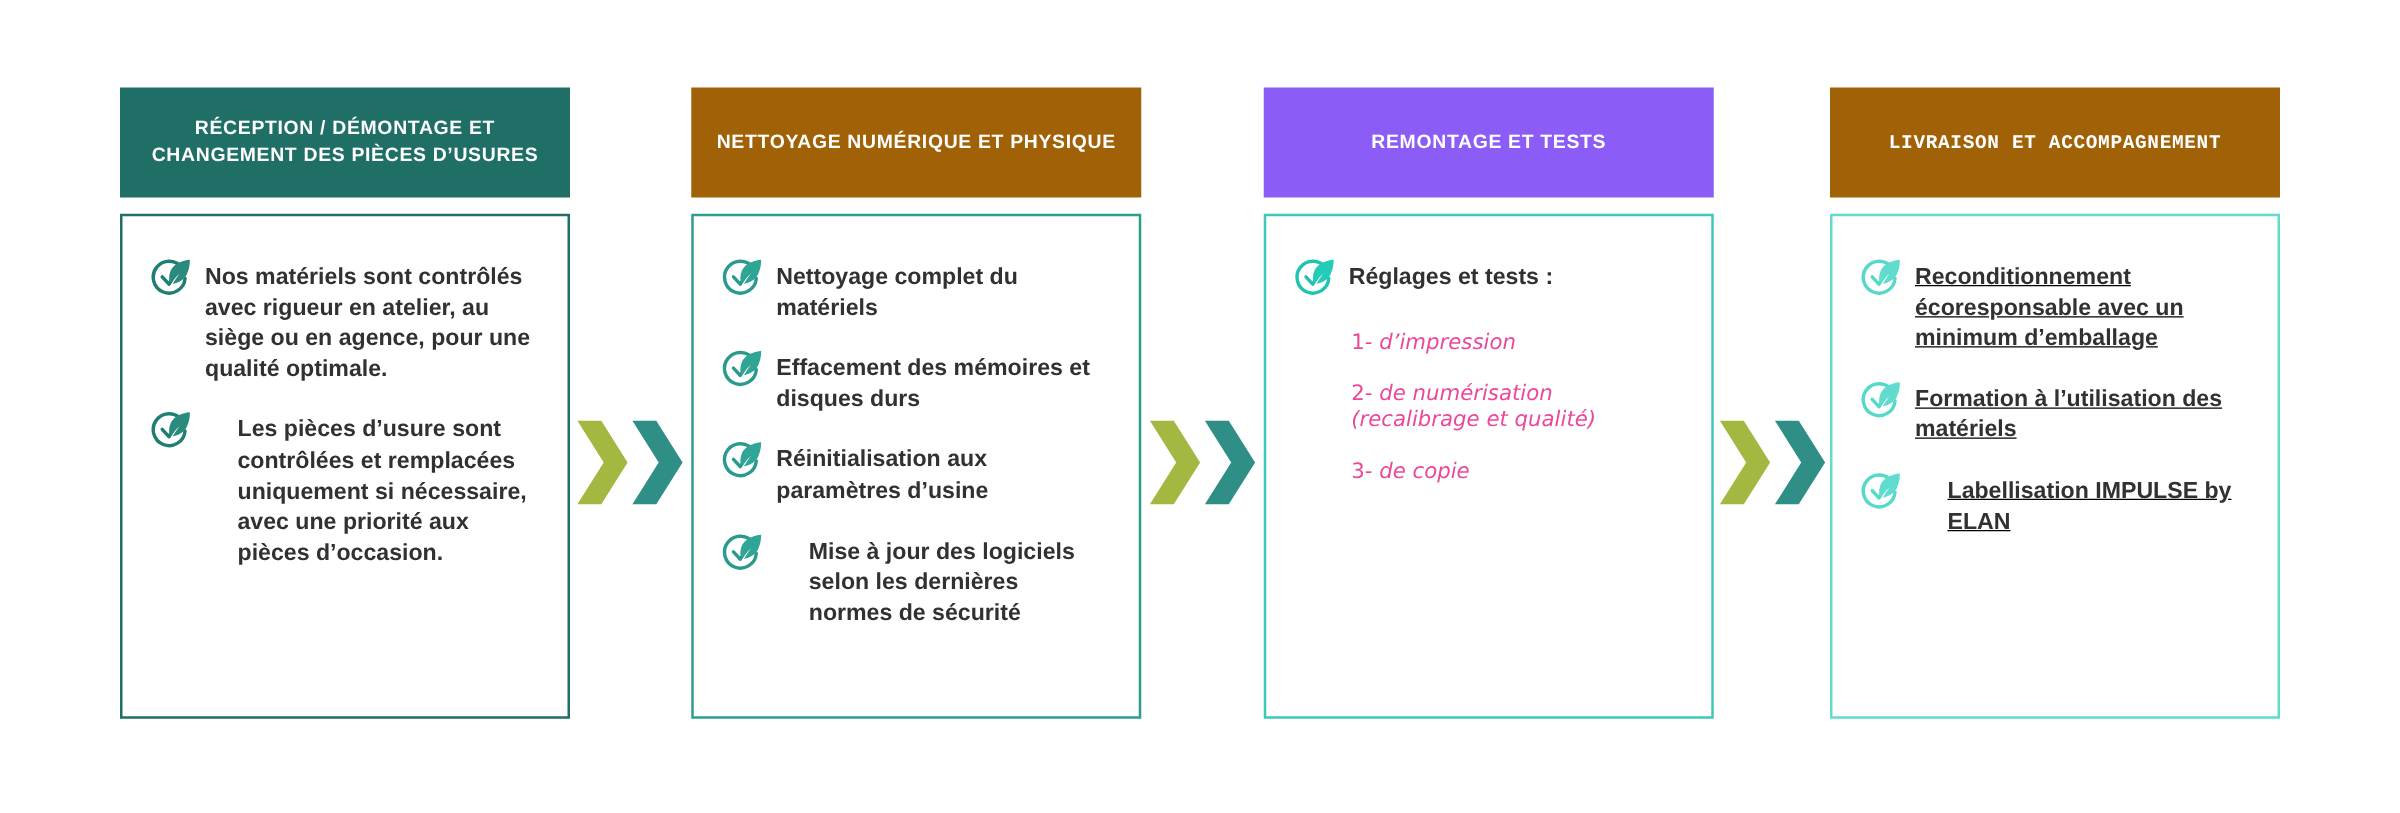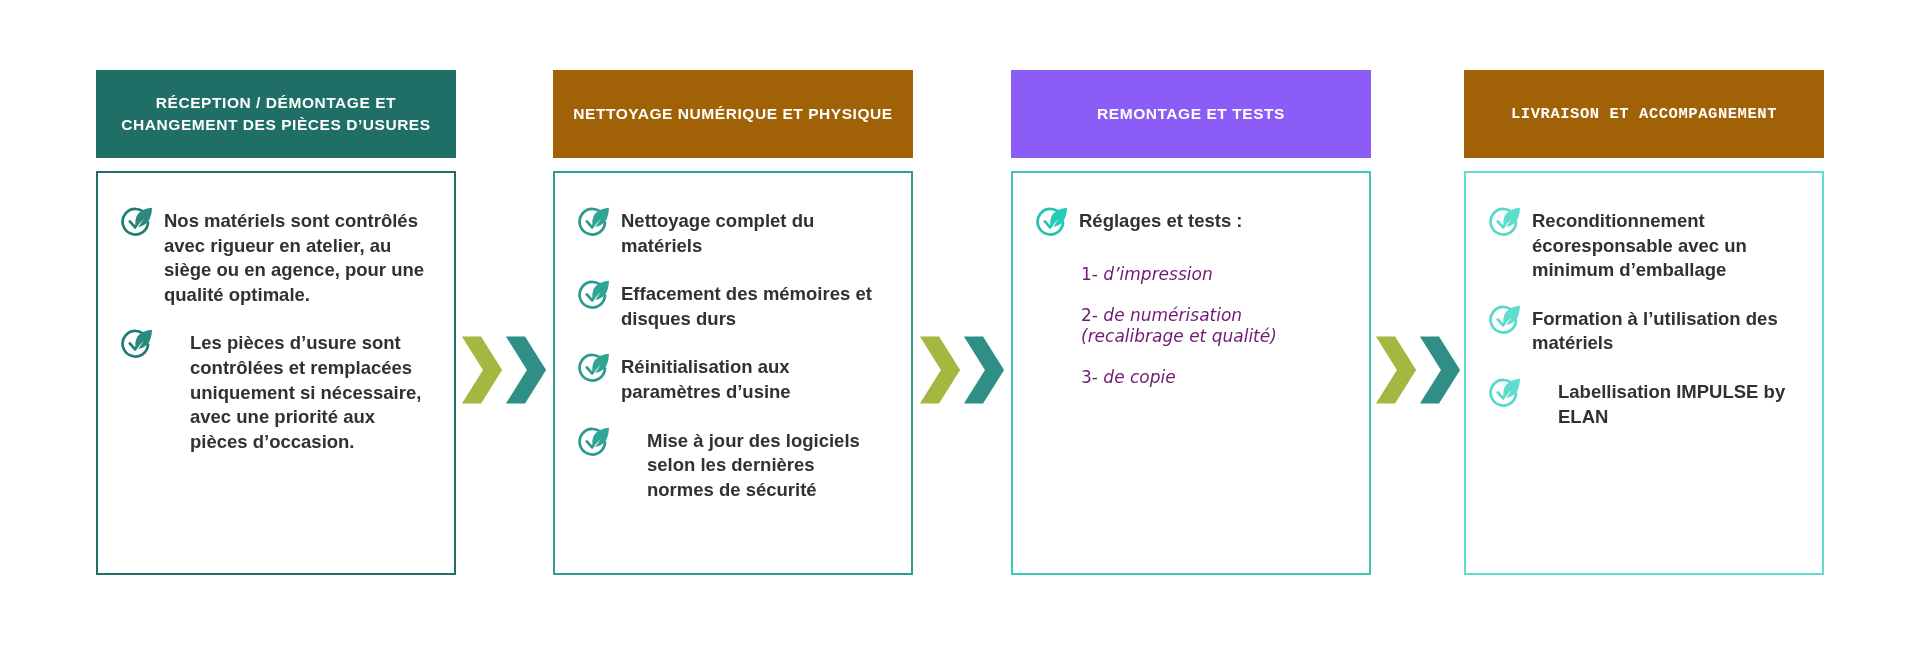--- a/index.html
+++ b/index.html
@@ -55,21 +55,21 @@
   .c4 { left: 1464px; }
 
   .c1 .col-header { background: #1f6f66; }
   .c2 .col-header { background: #a16207; }
   .c3 .col-header { background: #8b5cf6; }
   .c4 .col-header { background: #a16207; font-family: Liberation Mono, monospace; }
 
   .c1 .col-body { border-color: #1f6f66; }
   .c2 .col-body { border-color: #2f9c91; }
   .c3 .col-body { border-color: #3ec8b8; }
-  .c4 .col-body { border-color: #62dbcc; }
+  .c4 .col-body { border-color: #62dbcc; text-decoration: underline; }
 
   
   .bullet {
     display: flex;
     align-items: flex-start;
     gap: 10px;
     margin-bottom: 22px;
   }
   .bullet:last-child { margin-bottom: 0; gap: 36px; }
 
@@ -86,21 +86,21 @@
     line-height: 1.33;
     color: #2f3133;
     padding-top: 2px;
   }
 
   
   .sub-list { margin-top: 26px; padding-left: 46px; }
   .sub-item {
     font-size: 17px;
     font-style: italic;
-    color: #701a75;
+    color: #ec4899;
     line-height: 1.27;
     margin-bottom: 19px;
     font-family: "DejaVu Sans", "Liberation Sans", sans-serif;
   }
   .sub-item:last-child { margin-bottom: 0; }
   .sub-num { font-style: normal; }
 
   
   .arrow-group {
     position: absolute;

